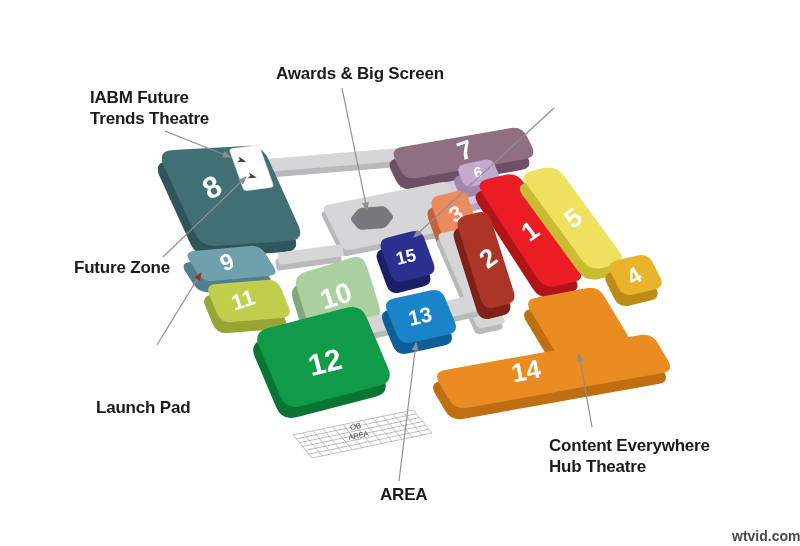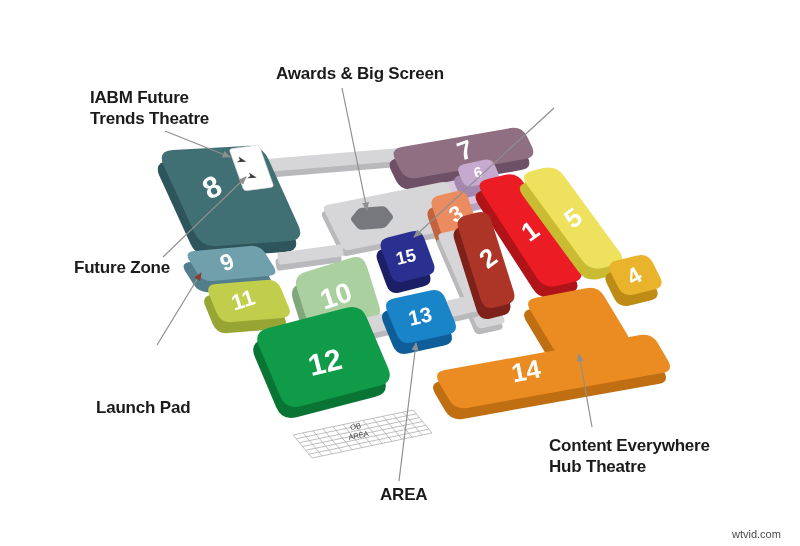--- a/index.html
+++ b/index.html
@@ -6,21 +6,21 @@
   .stage{
     position:relative;width:800px;height:546px;background:#ffffff;overflow:hidden;
     font-family:"Liberation Sans",sans-serif;
   }
   .stage svg{position:absolute;left:0;top:0;}
   .map-label{
     position:absolute;font-size:17px;font-weight:700;color:#1b1b1b;
     line-height:1.26;white-space:pre-line;letter-spacing:-0.2px;
   }
   .watermark{
-    position:absolute;font-size:11px;font-weight:400;color:#4a4a4a;letter-spacing:0;
+    position:absolute;font-size:14px;font-weight:700;color:#4a4a4a;letter-spacing:0;
   }
   text.hall-num{font-family:"Liberation Sans",sans-serif;font-weight:700;}
   text.ob-txt{font-family:"Liberation Sans",sans-serif;font-weight:400;}
 </style>
 </head>
 <body>
 
 <div class="stage">
   <svg id="map" width="800" height="546" viewBox="0 0 800 546">
       <path d="M264,168 Q264,165 267,164.8 L395,154.2 Q398,154 398,157 L398,164 Q398,167 395,167.2 L267,177.8 Q264,178 264,175 Z" fill="#B9B9BC"></path>

